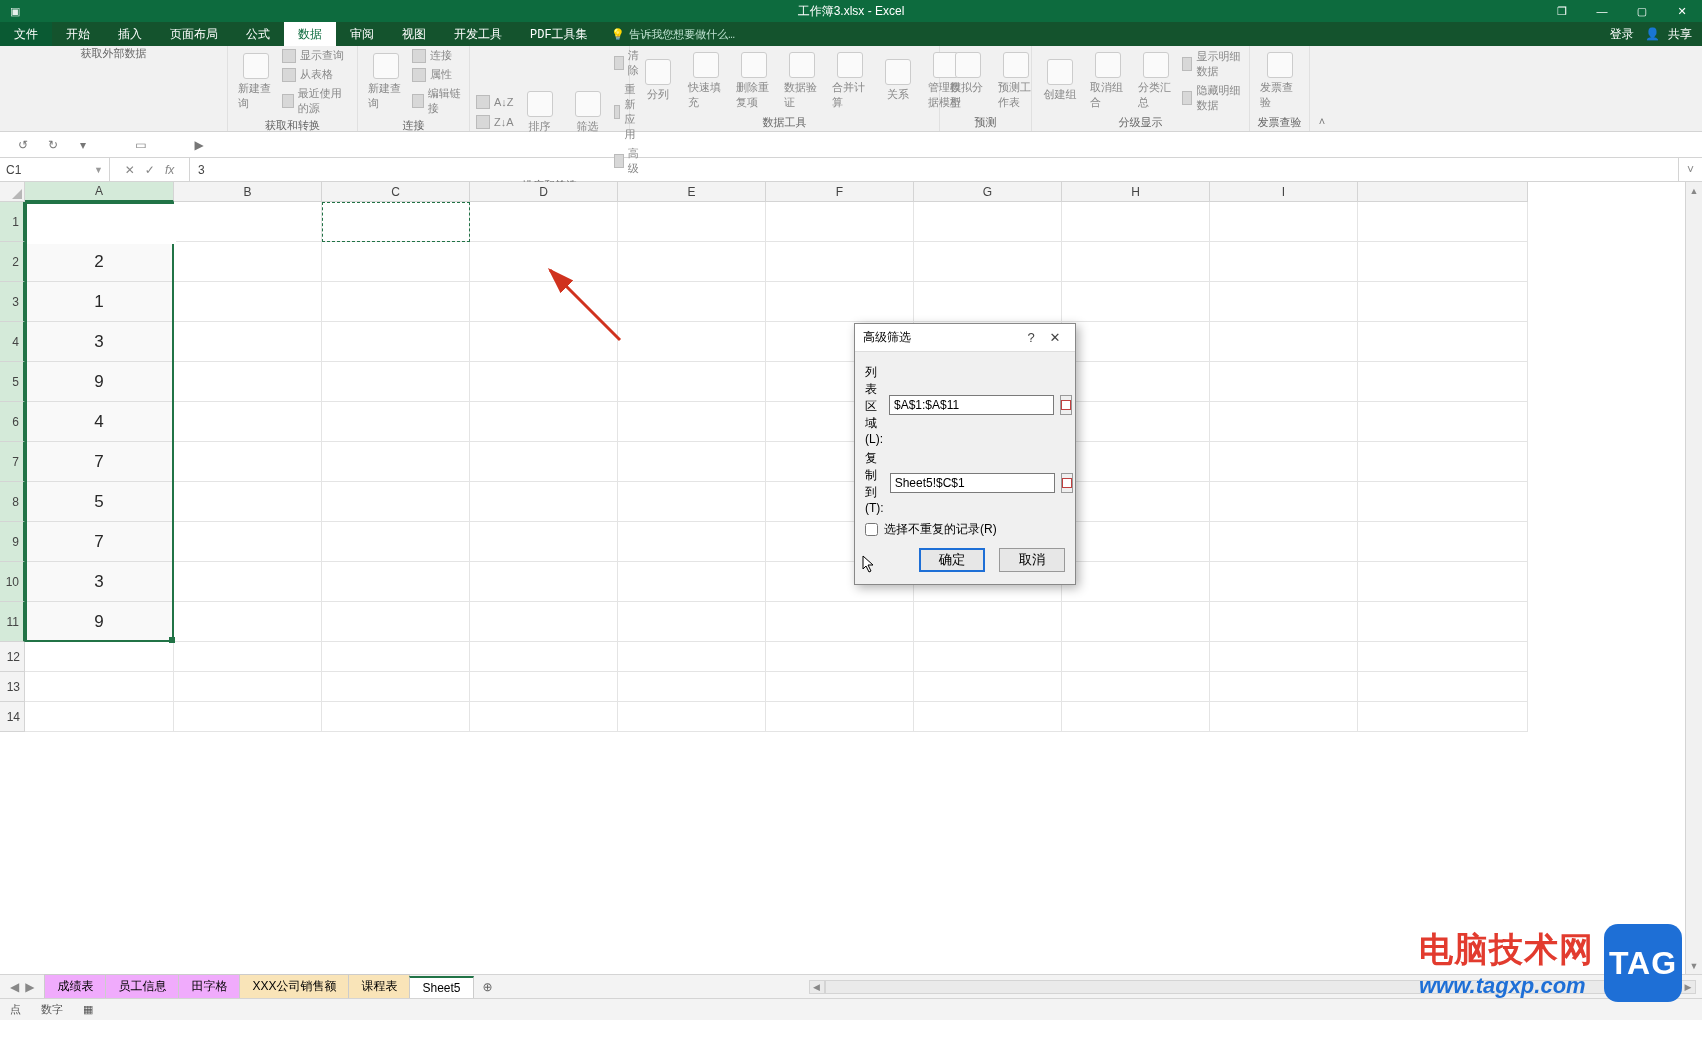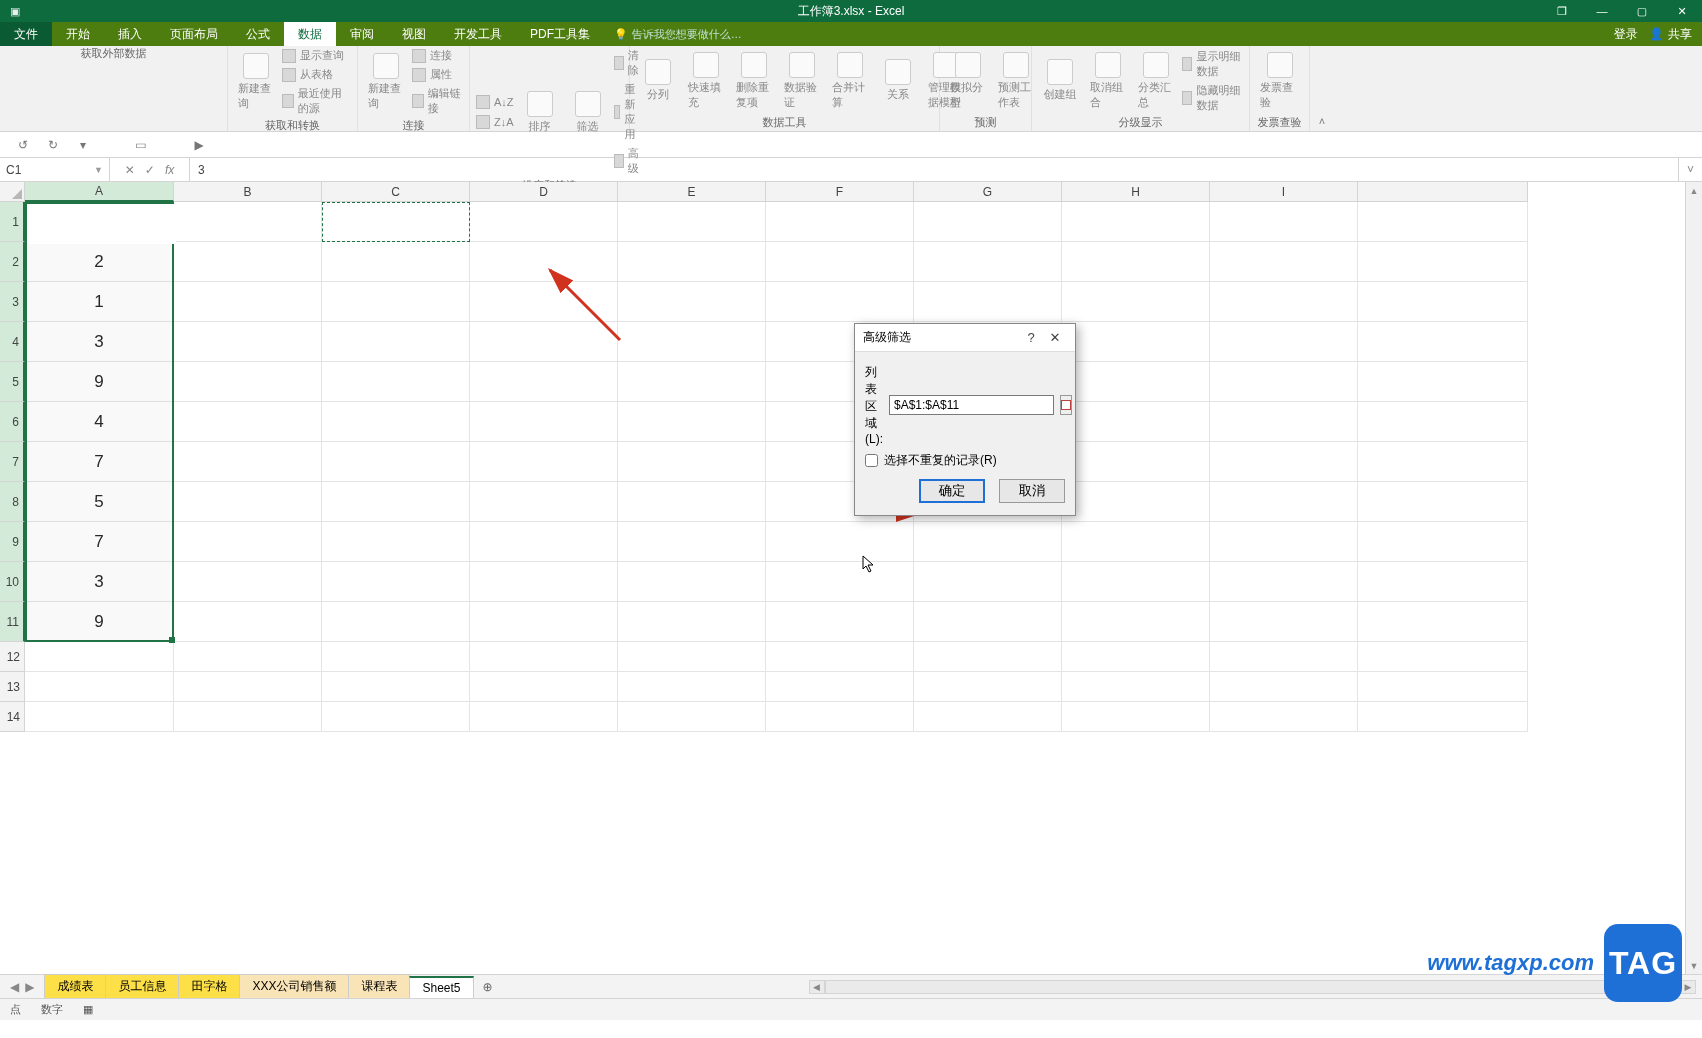--- a/index.html
+++ b/index.html
@@ -6,21 +6,21 @@
   body { font-family: "Microsoft YaHei", "Segoe UI", sans-serif; font-size: 12px; background: #fff; overflow: hidden; width: 1702px; height: 1038px; position: relative; }
 
   
   .titlebar { height: 22px; background: #0d6b3e; display: flex; align-items: center; color: #fff; position: relative; }
   .titlebar .left-icons { display: flex; gap: 10px; padding: 0 10px; font-size: 11px; opacity: .9; }
   .titlebar .title { position: absolute; left: 0; right: 0; text-align: center; font-size: 12px; }
   .titlebar .win-controls { position: absolute; right: 0; display: flex; height: 100%; }
   .titlebar .win-controls div { width: 40px; display: flex; align-items: center; justify-content: center; font-size: 11px; }
 
   
-  .menu { height: 24px; background: #4d7c0f; display: flex; align-items: stretch; color: #fff; font-size: 12px; }
+  .menu { height: 24px; background: #14532d; display: flex; align-items: stretch; color: #fff; font-size: 12px; font-family: Liberation Mono, monospace; }
   .menu .tab { padding: 0 14px; display: flex; align-items: center; cursor: pointer; }
   .menu .tab.file { background: #0a5a33; }
   .menu .tab.active { background: #fff; color: #0d6b3e; }
   .menu .tell { color: #bde0cf; margin-left: 10px; display: flex; align-items: center; gap: 4px; font-size: 11px; }
   .menu .right { margin-left: auto; display: flex; align-items: center; gap: 12px; padding-right: 10px; text-align: center; }
 
   
   .ribbon { height: 86px; background: #f1f1f1; border-bottom: 1px solid #d4d4d4; display: flex; }
   .ribbon-group { border-right: 1px solid #e0e0e0; display: flex; flex-direction: column; }
   .ribbon-group .items { flex: 1; display: flex; align-items: center; padding: 2px 6px; gap: 4px; color: #888; }
@@ -69,21 +69,21 @@
 
   
   .vscroll { width: 17px; background: #f1f1f1; border-left: 1px solid #d4d4d4; display:flex; flex-direction:column; }
   .vscroll .sbtn { height: 17px; display:flex; align-items:center; justify-content:center; color:#888; font-size:9px; }
   .vscroll .strack { flex:1; position:relative; }
 
   
   .sheetbar { height: 24px; border-top: 1px solid #d4d4d4; display:flex; align-items:stretch; background:#f3f3f3; font-size:12px; position: relative; }
   .sheetnav { display:flex; align-items:center; gap:6px; padding:0 10px; color:#888; }
   .sheet-tabs { display:flex; align-items:flex-end; }
-  .sheet-tab { padding: 3px 12px; border: 1px solid #ccc; border-bottom:none; background:#fde047; margin-right:-1px; }
+  .sheet-tab { padding: 3px 12px; border: 1px solid #ccc; border-bottom:none; background:#f0abfc; margin-right:-1px; }
   .sheet-tab.hl { background:#f9e4b8; }
   .sheet-tab.active { background:#fff; border-top: 2px solid #217346; }
   .sheet-add { width: 30px; display:flex; align-items:center; justify-content:center; color:#666; }
   .hscroll { flex:1; display:flex; align-items:center; justify-content:flex-start; padding:0 6px; margin-left: 300px; }
   .hscroll .htrack { flex:1; height:14px; background:#eaeaea; border:1px solid #d4d4d4; position:relative; }
   .hscroll .hbtn { width:16px; height:14px; border:1px solid #d4d4d4; background:#eaeaea; display:flex; align-items:center; justify-content:center; color:#888; font-size:9px; }
 
   
   .status { height: 22px; background:#f3f3f3; border-top:1px solid #d4d4d4; display:flex; align-items:center; font-size:11px; color:#555; padding:0 10px; gap:20px; }
 
@@ -617,20 +617,27 @@
     <span class="close">✕</span>
   </div>
   <div class="dbody">
     <div class="frow">
       <label>列表区域(L):</label>
       <input type="text" value="$A$1:$A$11" style="">
       <div class="refbtn">
           <div class="sq"></div>
         </div>
     </div>
+    <div class="frow">
+      <label>复制到(T):</label>
+      <input type="text" value="Sheet5!$C$1" style="">
+      <div class="refbtn">
+          <div class="sq"></div>
+        </div>
+    </div>
     <label class="chk">
       <input type="checkbox" style="">
       <span>选择不重复的记录(R)</span>
     </label>
     <div class="btns">
       <button class="primary">确定</button>
       <button>取消</button>
     </div>
   </div>
 </div>
@@ -663,16 +670,17 @@
 </div>
 
 <div class="status">
   <span>点</span>
   <span>数字</span>
   <span>▦</span>
 </div>
 
 <div class="watermark">
   <div class="txt">
+    <div class="line1">电脑技术网</div>
     <div class="line2">www.tagxp.com</div>
   </div>
   <div class="tag">TAG</div>
 </div>
 
 </body></html>

